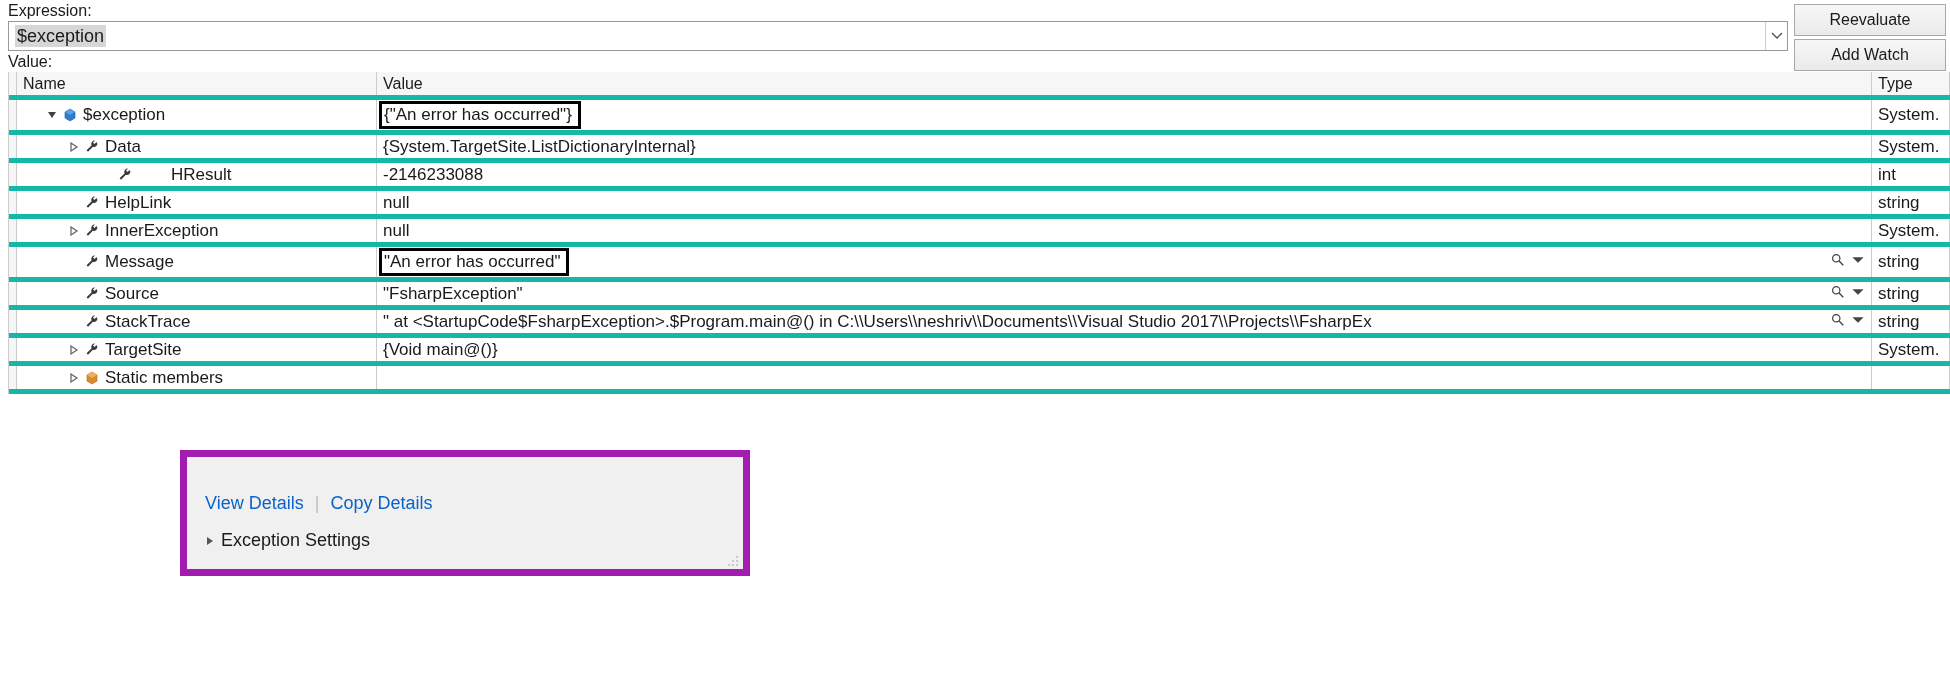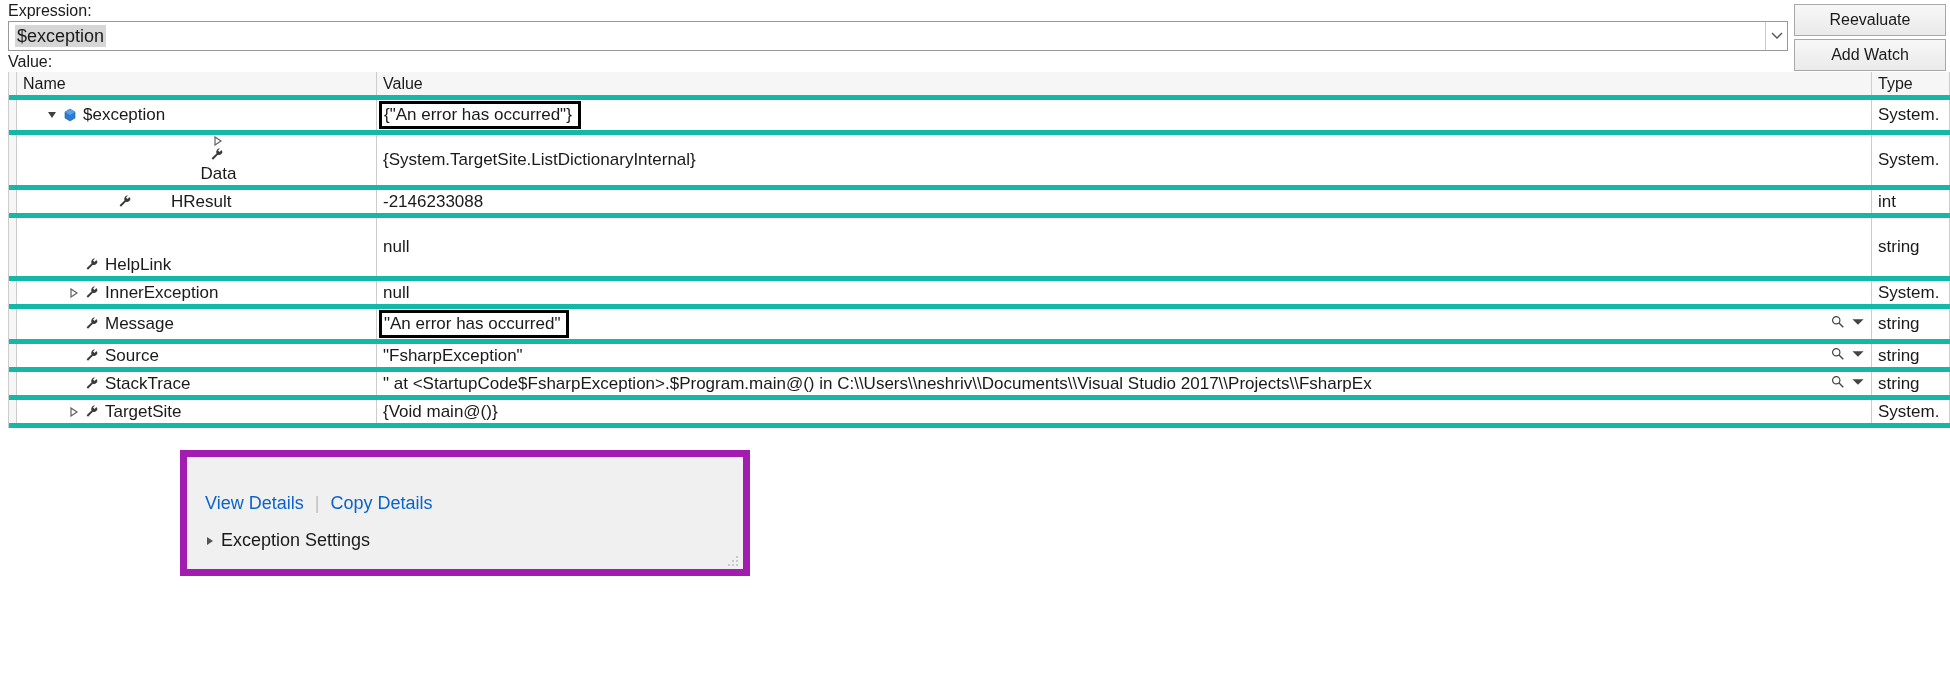--- a/index.html
+++ b/index.html
@@ -210,21 +210,21 @@
           </div>
         </div>
         <div class="col col-value">
           <span class="boxed">{"An error has occurred"}</span>
         </div>
         <div class="col col-type">System.</div>
       </div>
       <div class="grid-row">
         <div class="head-sep"></div>
         <div class="col col-name">
-          <div class="name-cell" style="padding-left: 44px; flex-direction: column;">
+          <div class="name-cell" style="padding-left: 44px;">
             <span class="toggle">
               <svg viewBox="0 0 10 10" width="10" height="10">
                 <path d="M2 1 L8 5 L2 9 Z" fill="none" stroke="#606060" stroke-width="1.2"></path>
               </svg>
             </span>
             <span class="icon">
               <svg width="16" height="16" viewBox="0 0 16 16">
                 <path d="M13.5 4.5a3.5 3.5 0 0 1-4.6 3.3L4 12.7l-1.4-1.4 4.9-4.9A3.5 3.5 0 0 1 11 1.5l-2 2 1.5 1.5 2-2c.3.4.5 1 .5 1.5z" fill="#3a3a3a"></path>
               </svg>
             </span>
@@ -250,21 +250,21 @@
           </div>
         </div>
         <div class="col col-value">
           <span>-2146233088</span>
         </div>
         <div class="col col-type">int</div>
       </div>
       <div class="grid-row">
         <div class="head-sep"></div>
         <div class="col col-name">
-          <div class="name-cell" style="padding-left: 44px; margin-top: 36px;">
+          <div class="name-cell" style="padding-left: 44px;">
             <span class="toggle"></span>
             <span class="icon">
               <svg width="16" height="16" viewBox="0 0 16 16">
                 <path d="M13.5 4.5a3.5 3.5 0 0 1-4.6 3.3L4 12.7l-1.4-1.4 4.9-4.9A3.5 3.5 0 0 1 11 1.5l-2 2 1.5 1.5 2-2c.3.4.5 1 .5 1.5z" fill="#3a3a3a"></path>
               </svg>
             </span>
             <span>HelpLink</span>
           </div>
         </div>
         <div class="col col-value">
@@ -389,20 +389,43 @@
                 <path d="M13.5 4.5a3.5 3.5 0 0 1-4.6 3.3L4 12.7l-1.4-1.4 4.9-4.9A3.5 3.5 0 0 1 11 1.5l-2 2 1.5 1.5 2-2c.3.4.5 1 .5 1.5z" fill="#3a3a3a"></path>
               </svg>
             </span>
             <span>TargetSite</span>
           </div>
         </div>
         <div class="col col-value">
           <span>{Void main@()}</span>
         </div>
         <div class="col col-type">System.</div>
+      </div>
+      <div class="grid-row">
+        <div class="head-sep"></div>
+        <div class="col col-name">
+          <div class="name-cell" style="padding-left: 44px;">
+            <span class="toggle">
+              <svg viewBox="0 0 10 10" width="10" height="10">
+                <path d="M2 1 L8 5 L2 9 Z" fill="none" stroke="#606060" stroke-width="1.2"></path>
+              </svg>
+            </span>
+            <span class="icon">
+              <svg width="16" height="16" viewBox="0 0 16 16">
+                <path d="M8 2 L13 5 L13 11 L8 14 L3 11 L3 5 Z" fill="#d98b2b" stroke="#b06a12" stroke-width="0.6"></path>
+                <path d="M8 2 L13 5 L8 8 L3 5 Z" fill="#f0b060"></path>
+              </svg>
+            </span>
+            <span>Static members</span>
+          </div>
+        </div>
+        <div class="col col-value">
+          <span></span>
+        </div>
+        <div class="col col-type"></div>
       </div>
     </div>
 </div>
 
 <div class="popup">
   <div class="popup-links">
     <a>View Details</a>
     <span class="popup-sep">|</span>
     <a>Copy Details</a>
   </div>

